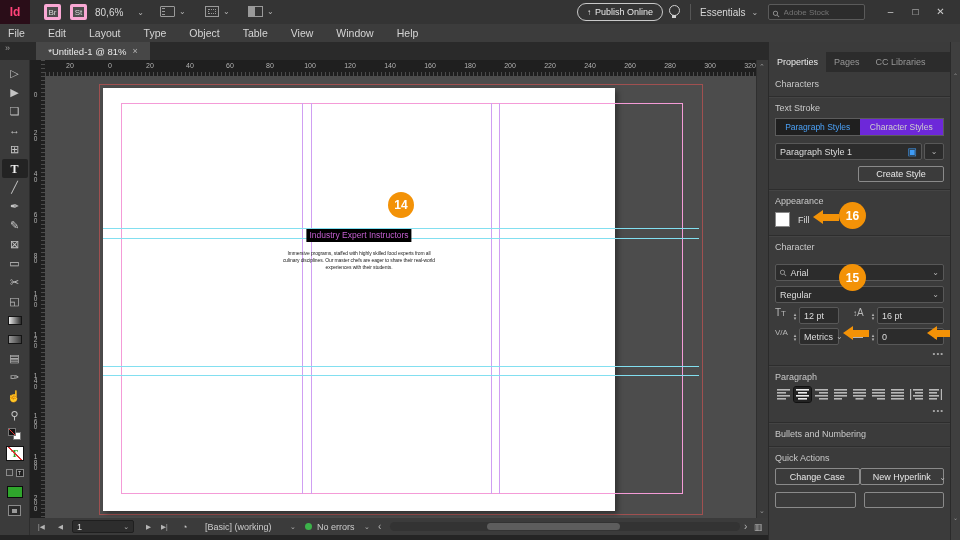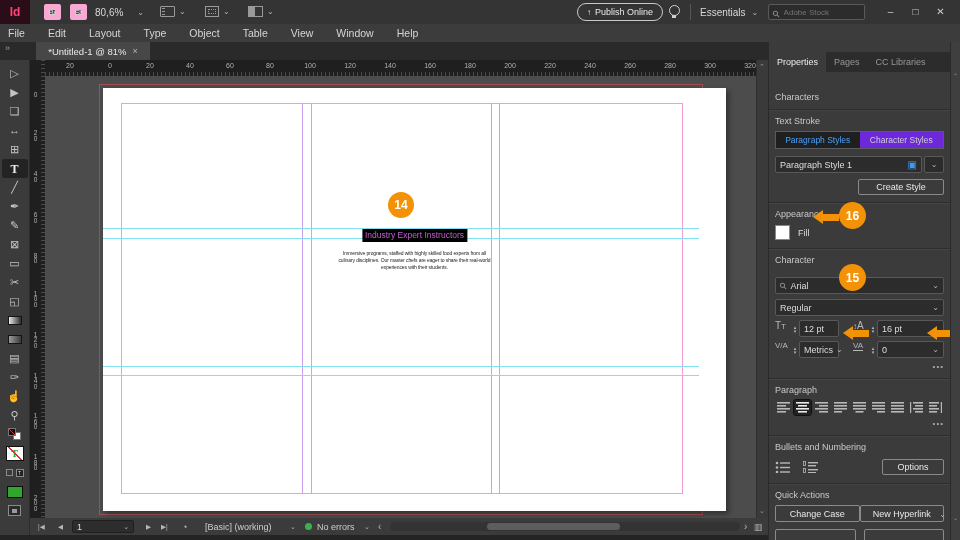--- a/index.html
+++ b/index.html
@@ -4,21 +4,21 @@
 <style>
   *{box-sizing:border-box;margin:0;padding:0}
   html,body{width:960px;height:540px;overflow:hidden;background:#4c4c4c;
     font-family:"Liberation Sans",sans-serif;-webkit-font-smoothing:antialiased}
   .screen{position:relative;width:960px;height:540px;background:#4c4c4c;overflow:hidden}
 
   
   .topbar{position:absolute;left:0;top:0;width:960px;height:24px;background:#343434}
   .id-logo{position:absolute;left:0;top:0;width:30px;height:24px;background:#2a0d18;
     color:#ff4379;font-weight:bold;font-size:12px;display:flex;align-items:center;justify-content:center}
-  .appbadge{position:absolute;top:4px;width:17px;height:16px;background:#4d4d4d;border:6px solid #f9a8d4;
+  .appbadge{position:absolute;top:4px;width:17px;height:16px;background:#4d4d4d;border:3px solid #f9a8d4;
     color:#d8d8d8;font-size:8px;display:flex;align-items:center;justify-content:center;border-radius:2px}
   .zoomctl{position:absolute;left:95px;top:0;height:24px;display:flex;align-items:center;gap:14px;color:#d8d8d8;font-size:10px}
   .chev-g{color:#b5b5b5;font-size:8px}
   .tb-ico{position:absolute;top:6px;display:flex;align-items:center;gap:4px}
   .ico-doc{width:15px;height:11px;border:1px solid #9a9a9a;border-radius:1px;position:relative}
   .ico-doc::before{content:"";position:absolute;left:1px;top:1px;bottom:1px;width:3px;
     background:repeating-linear-gradient(180deg,#9a9a9a 0 1px,transparent 1px 3px)}
   .ico-frame{width:14px;height:11px;border:1px solid #9a9a9a;position:relative}
   .ico-frame::before{content:"";position:absolute;inset:2px;border:1px dotted #9a9a9a}
   .ico-arrange{width:15px;height:11px;border:1px solid #9a9a9a;
@@ -82,41 +82,41 @@
   .tgl-a{width:7px;height:7px;border:1px solid #8a8a8a;margin-right:3px}
   .tgl-b{width:8px;height:8px;border:1px solid #8a8a8a;background:#222;color:#ddd;font-size:5px;
     display:flex;align-items:center;justify-content:center}
   .gsw{width:16px;height:12px;background:#2FA62C;border:1px solid #0c0c0c}
   .scr{width:13px;height:11px;background:#2b2b2b;border:1px solid #8a8a8a;display:flex;align-items:center;justify-content:center}
   .scr div{width:5px;height:4px;background:#9a9a9a}
 
   
   .canvas{position:absolute;left:45px;top:76px;width:711px;height:442px;background:#4c4c4c;overflow:hidden}
   .bleed{position:absolute;left:54px;top:8px;width:604px;height:431px;border:1px solid #a05050}
-  .page{position:absolute;left:58px;top:12px;width:623px;height:423px;background:#fff;
+  .page{position:absolute;left:58px;top:12px;width:512px;height:423px;background:#fff;
     box-shadow:3px 3px 5px rgba(0,0,0,.35)}
   .marginbox{position:absolute;left:18px;top:15px;width:562px;height:391px;border:1px solid #F49BD7}
   .colguide{position:absolute;top:15px;height:391px;width:1px;background:#CF9FF2}
   .cyguide{position:absolute;left:0;width:596px;height:1px;background:#82DFF0}
   .obadge{position:absolute;width:26px;height:26px;border-radius:50%;background:#F39207;color:#fff;
     font-weight:bold;font-size:12px;display:flex;align-items:center;justify-content:center;z-index:5}
   .doc-title{position:absolute;top:141px;left:50%;transform:translateX(-50%);background:#000;color:#c45fd0;
     font-size:8.5px;line-height:13px;padding:0 3px;white-space:nowrap}
   .doc-body{position:absolute;top:162px;left:50%;transform:translateX(-50%);color:#222;font-size:5px;
     line-height:7px;text-align:center;white-space:pre;letter-spacing:-0.1px}
   .vscroll{position:absolute;left:756px;top:60px;width:12px;height:458px;background:#3a3a3a;border-left:1px solid #2f2f2f}
   .vscroll .i-up,.vscroll .i-down{position:absolute;left:2px;color:#9a9a9a;font-size:7px}
 
   
   .panel{position:absolute;left:768px;top:42px;width:182px;height:498px;background:#3b3b3b;
     border-left:1px solid #2a2a2a;overflow:hidden}
   .panel-tabs{display:flex;height:20px;margin-top:10px;background:#2c2c2c;align-items:stretch}
   .panel-tab{padding:0 8px;font-size:9px;color:#979797;display:flex;align-items:center}
   .panel-tab.active{background:#3b3b3b;color:#ececec}
-  .pcontent{position:relative;padding:16px 6px;height:468px}
+  .pcontent{position:relative;padding:3px 6px;height:468px}
   .plabel{color:#c9c9c9;font-size:9px;margin-top:6px}
   .pdiv{height:1px;background:#2d2d2d;margin:7px -6px 0 -6px;box-shadow:0 1px 0 #444}
   .fld{background:#2c2c2c;border:1px solid #585858;border-radius:2px;color:#dddddd;font-size:9px;
     display:flex;align-items:center;padding:0 4px;height:17px}
   .fld.dim{background:#3f3f3f;border-color:#4d4d4d}
   .i-chev::after{content:"\2304";color:#b5b5b5;font-size:8px;margin-left:auto;padding-left:3px;line-height:4px}
   .btn{border:1px solid #8a8a8a;border-radius:2px;color:#e8e8e8;font-size:9px;height:16px;
     display:flex;align-items:center;justify-content:center;background:transparent}
   .styletoggle{display:flex;height:18px;border:1px solid #5c5c5c;margin-top:5px}
   .styletoggle .seg{flex:1;display:flex;align-items:center;justify-content:center;font-size:8.5px}
@@ -575,39 +575,20 @@
               <rect x="11.8" y="0" width="1.2" height="11" fill="#b8b8b8"></rect>
             </svg>
           </div>
         </div>
       <div class="dotsrow">
           <span class="dots">•••</span>
         </div>
       <div class="pdiv"></div>
 
       <div class="plabel">Bullets and Numbering</div>
-      <div class="bulletrow">
-        <svg width="16" height="12">
-          <circle cx="2" cy="2" r="1.3" fill="#b8b8b8"></circle>
-            <circle cx="2" cy="6.5" r="1.3" fill="#b8b8b8"></circle>
-            <circle cx="2" cy="11" r="1.3" fill="#b8b8b8"></circle>
-          <rect x="5" y="1.3" width="10" height="1.4" fill="#b8b8b8"></rect>
-            <rect x="5" y="5.8" width="10" height="1.4" fill="#b8b8b8"></rect>
-            <rect x="5" y="10.3" width="10" height="1.4" fill="#b8b8b8"></rect>
-        </svg>
-        <svg width="16" height="12">
-          <rect x="0.5" y="0.5" width="2" height="4" fill="none" stroke="#b8b8b8" stroke-width="0.8"></rect>
-          <rect x="0.5" y="7.5" width="2" height="4" fill="none" stroke="#b8b8b8" stroke-width="0.8"></rect>
-          <rect x="5" y="1" width="10" height="1.4" fill="#b8b8b8"></rect>
-            <rect x="5" y="4" width="8" height="1.4" fill="#b8b8b8"></rect>
-          <rect x="5" y="8" width="10" height="1.4" fill="#b8b8b8"></rect>
-            <rect x="5" y="11" width="8" height="1" fill="#b8b8b8"></rect>
-        </svg>
-        <div class="btn" style="width:62px;margin-left:auto">Options</div>
-      </div>
       <div class="pdiv"></div>
 
       <div class="plabel">Quick Actions</div>
       <div class="qarow" style="position:relative">
         <div class="btn">Change Case</div>
         <div class="btn">New Hyperlink</div>
         <span class="qa-chev" style="top:5px">⌄</span>
       </div>
       <div class="partialrow">
         <div class="btn"></div>

